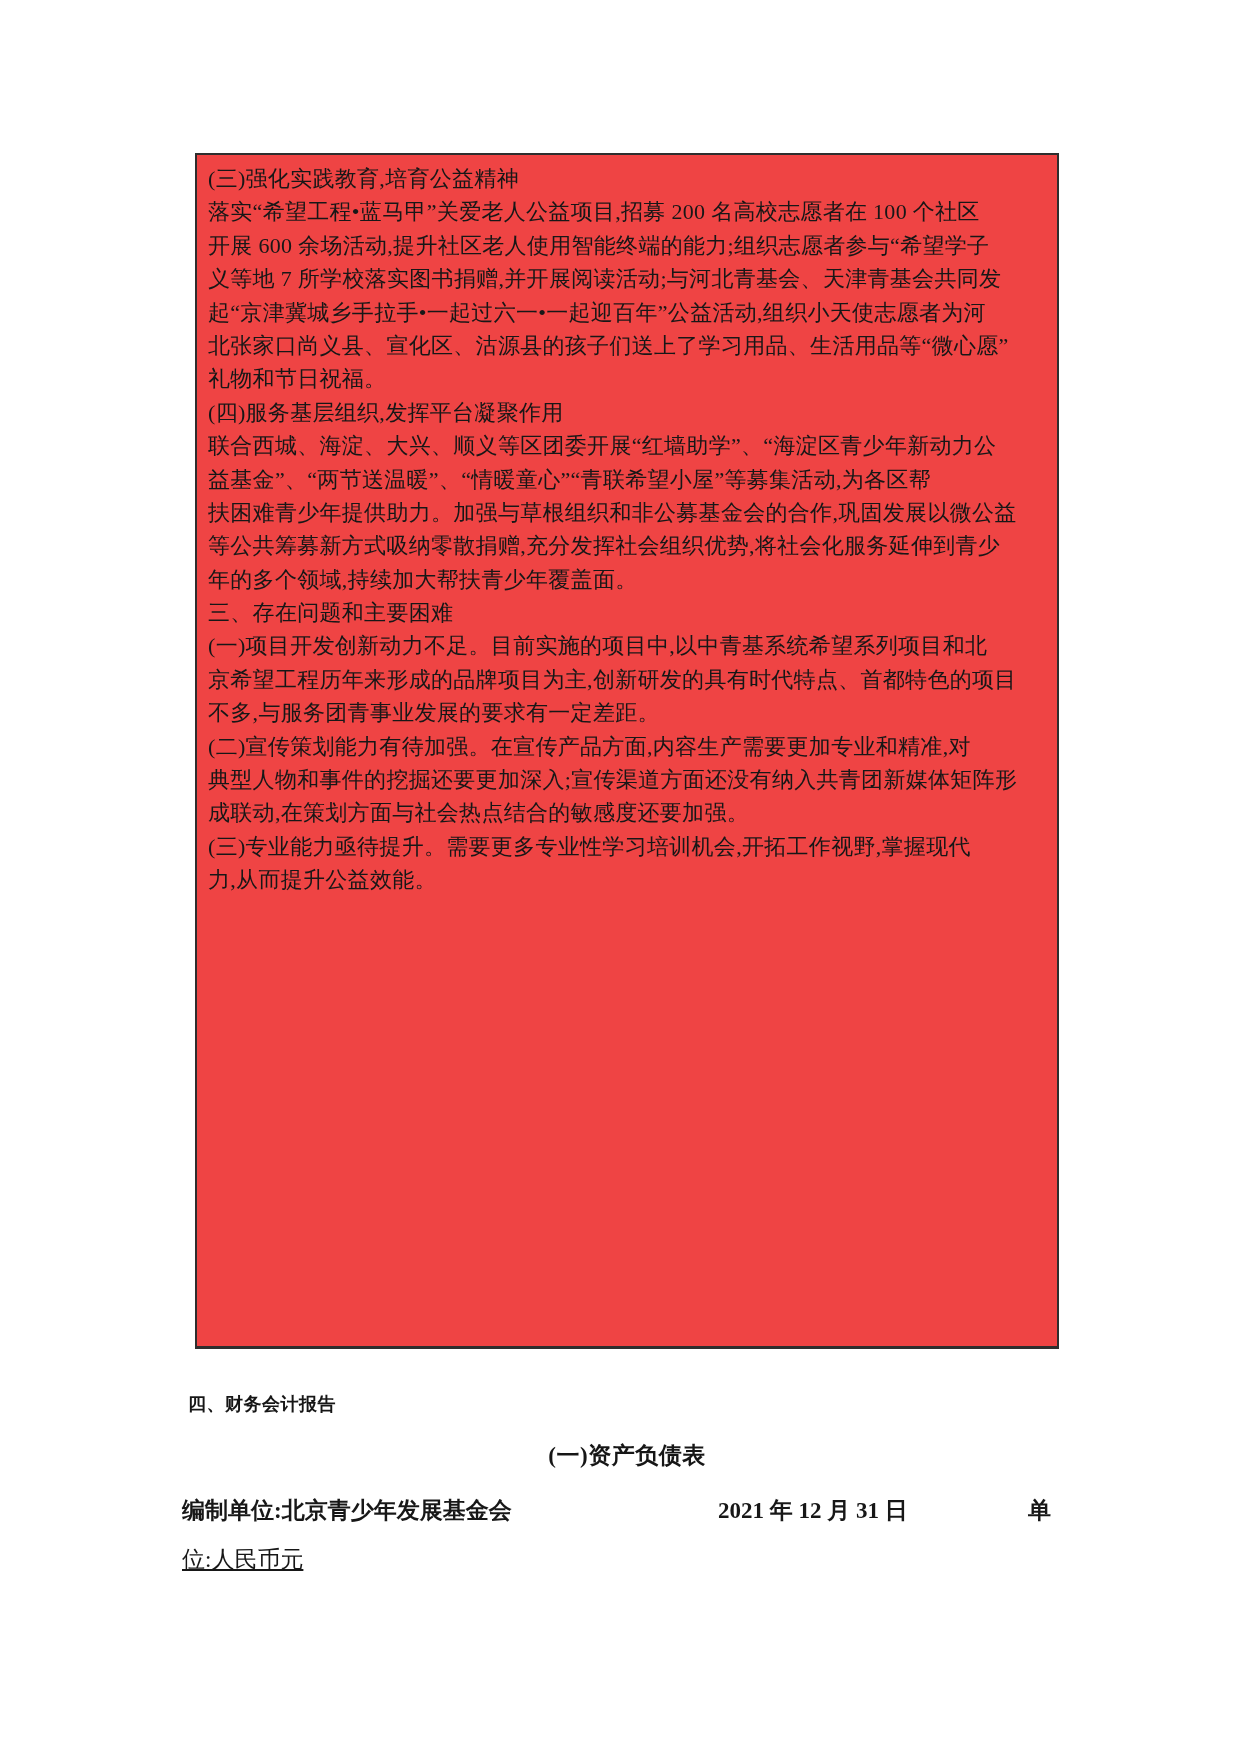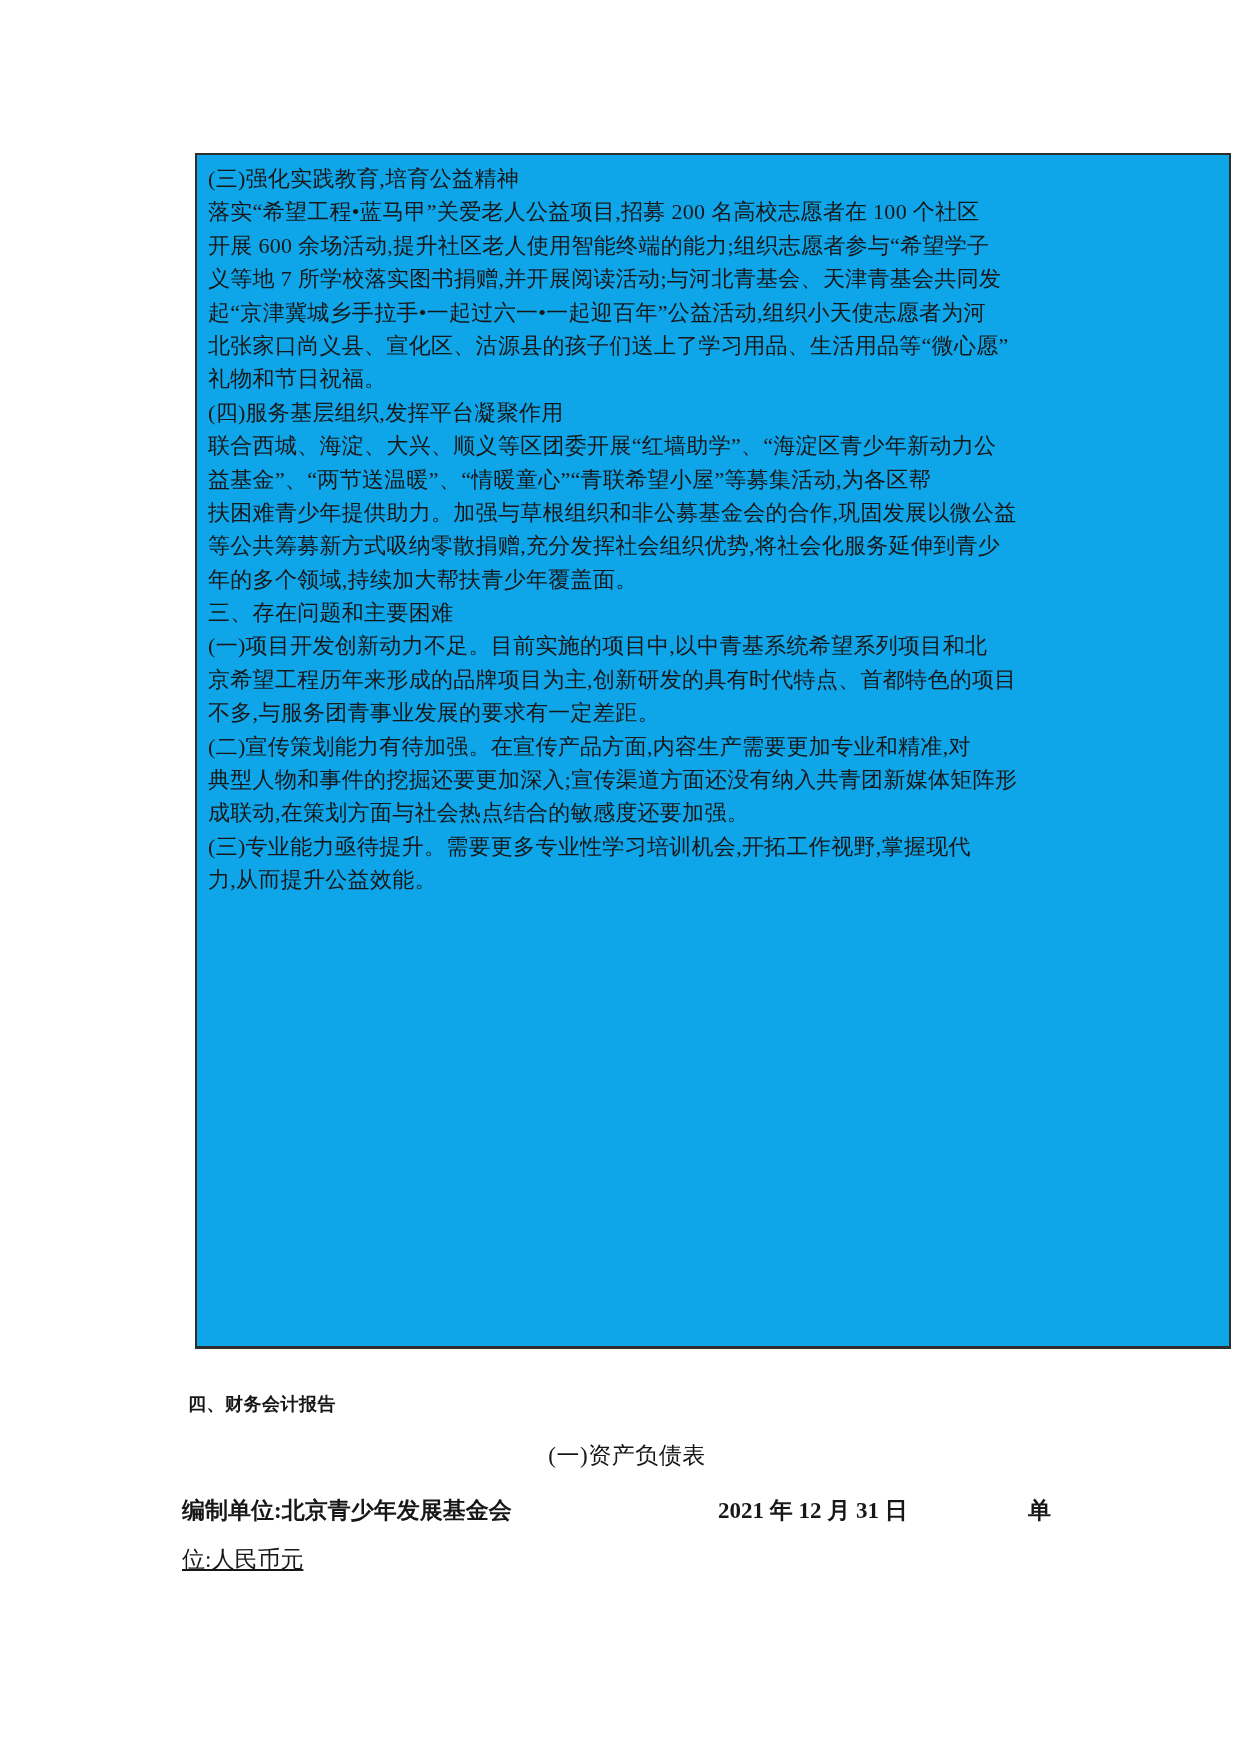--- a/index.html
+++ b/index.html
@@ -13,27 +13,27 @@
     height: 1753px;
     background: #ffffff;
     font-family: "Liberation Serif", "DejaVu Serif", serif;
     color: #1c1c1c;
     overflow: hidden;
   }
   .report-box {
     position: absolute;
     left: 195px;
     top: 153px;
-    width: 1036px;
+    width: 864px;
     height: 1196px;
     border: 2px solid #2e2e2e;
     border-bottom-width: 3px;
     box-sizing: border-box;
     padding: 7px 10px 0 11px;
-    background: #0ea5e9;
+    background: #ef4444;
   }
   .box-line {
     font-size: 22px;
     height: 33.4px;
     line-height: 33.4px;
     letter-spacing: 0.3px;
     white-space: nowrap;
     color: #171717;
   }
   .section-title {
@@ -45,21 +45,21 @@
     color: #161616;
     letter-spacing: 0.5px;
   }
   .subsection-title {
     position: absolute;
     left: 195px;
     top: 1440px;
     width: 864px;
     text-align: center;
     font-size: 23px;
-    font-weight: normal;
+    font-weight: bold;
     color: #161616;
     letter-spacing: 0.5px;
   }
   .meta-row {
     position: absolute;
     left: 0;
     top: 1495px;
     width: 1240px;
     height: 34px;
     font-size: 23px;

